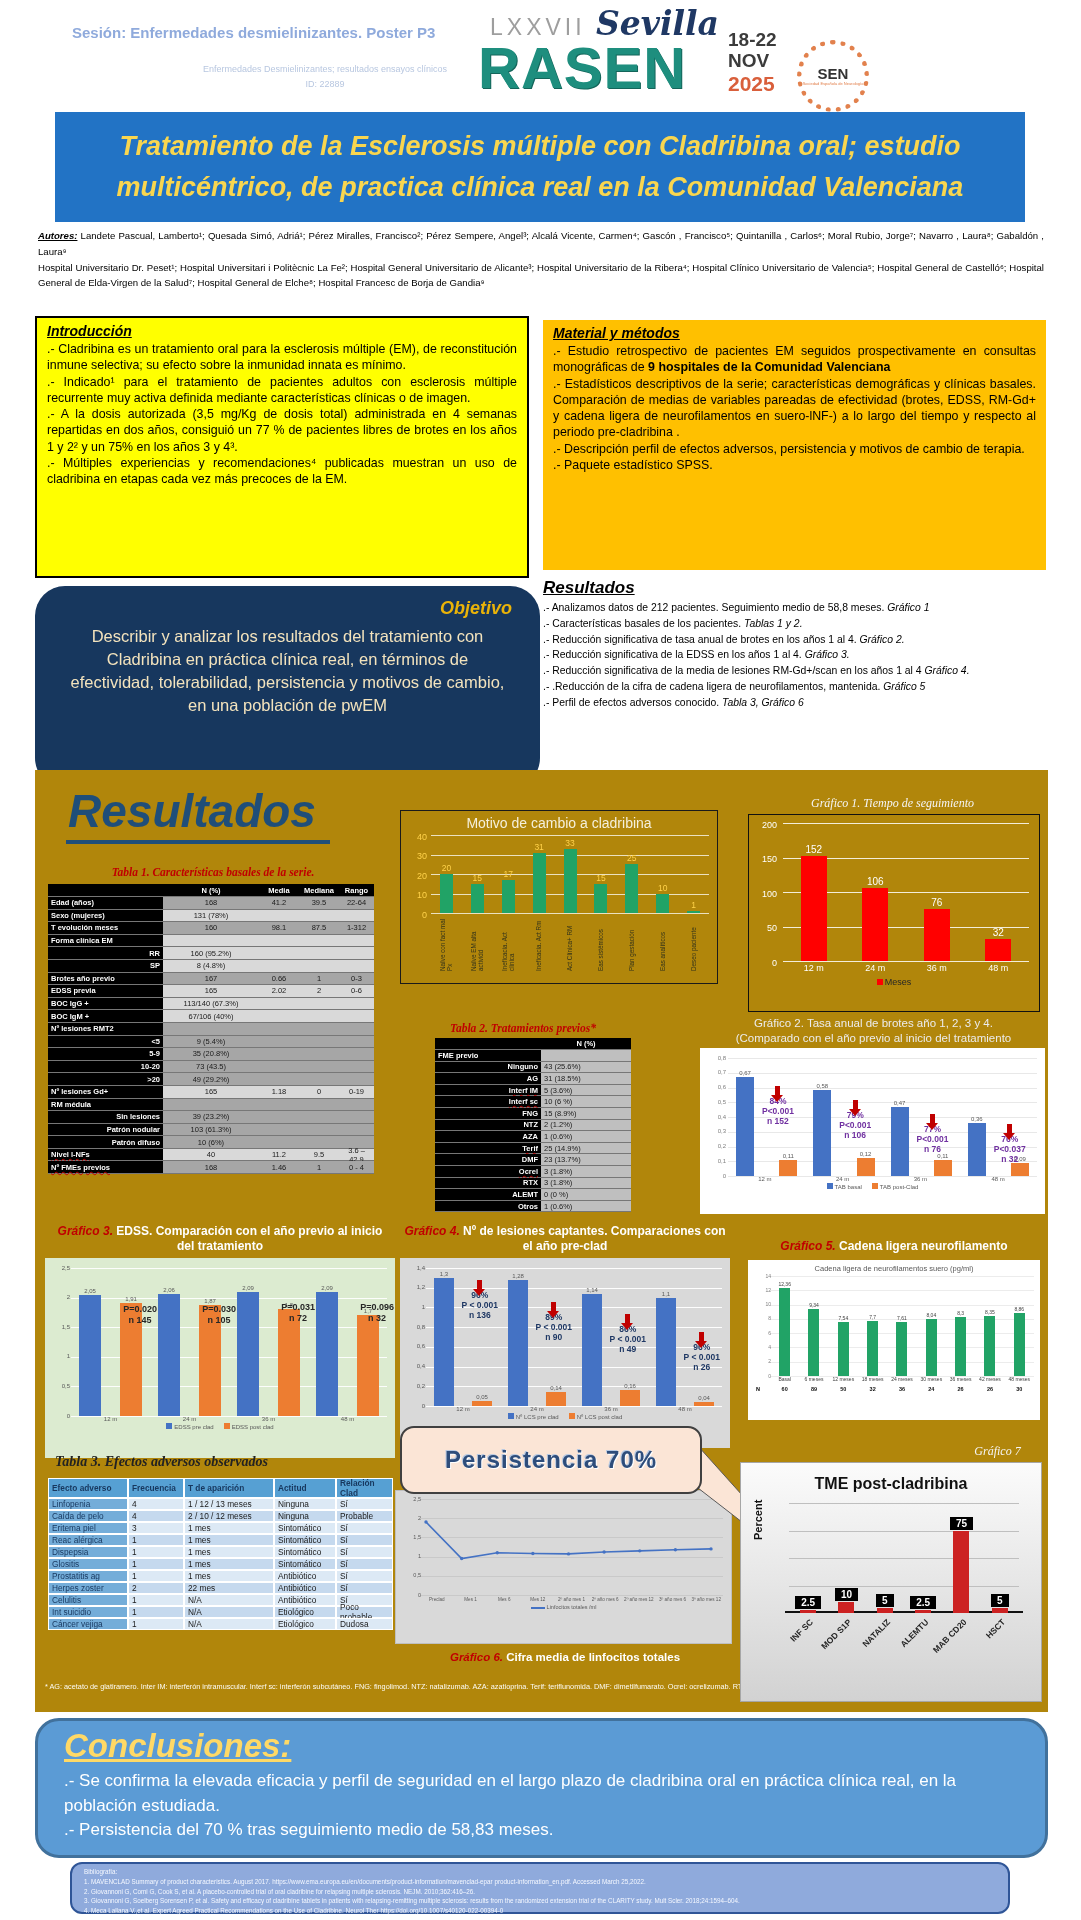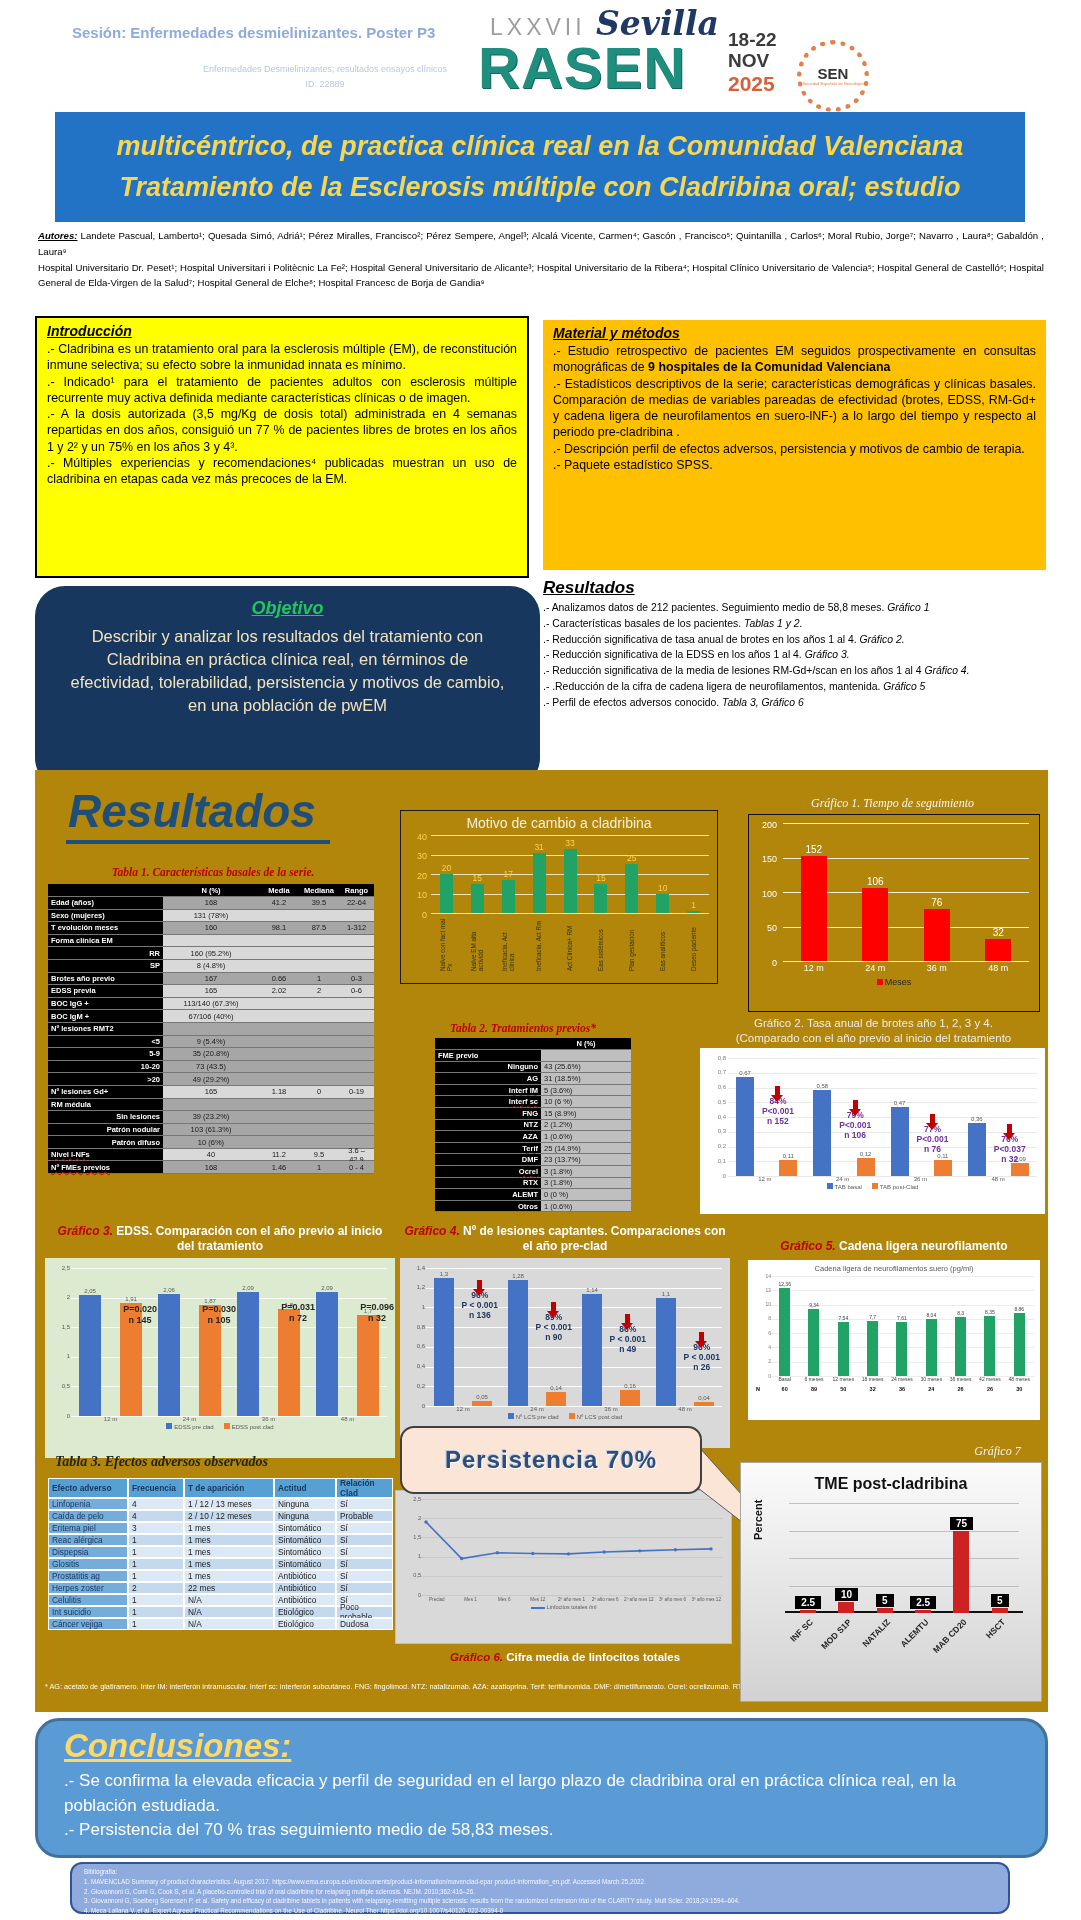--- a/index.html
+++ b/index.html
@@ -23,21 +23,21 @@
   
   #authors{left:38px;top:228px;width:1006px;font-size:9.6px;color:#000;text-align:justify;line-height:1.65;}
   #authors .lab{font-weight:bold;font-style:italic;text-decoration:underline;}
   
   #intro{left:35px;top:316px;width:494px;height:262px;background:#ffff00;border:2px solid #000;padding:5px 10px;box-sizing:border-box;}
   #intro h3,#material h3{margin:0 0 2px 0;font-size:14px;font-style:italic;text-decoration:underline;}
   .blocktext{font-size:12.4px;text-align:justify;line-height:1.31;margin:0;}
   #material{left:543px;top:320px;width:503px;height:250px;background:#ffc000;padding:5px 10px;box-sizing:border-box;}
   
   #objetivo{left:35px;top:586px;width:505px;height:202px;background:#17375e;border-radius:30px;color:#f3e3bd;text-align:center;padding:10px 28px;box-sizing:border-box;}
-  #objetivo h3{margin:2px 0 6px 0;font-size:18px;font-style:italic;text-decoration:underline;color:#22c55e;}
+  #objetivo h3{margin:2px 0 6px 0;font-size:18px;font-style:italic;color:#eab308;text-align:right;}
   #objetivo .body{font-size:16.5px;line-height:1.4;}
   
   #resultsum{left:543px;top:578px;width:503px;}
   #resultsum h3{margin:0 0 2px 0;font-size:17px;font-style:italic;text-decoration:underline;}
   #resultsum .it{font-size:10.4px;line-height:1.52;text-align:justify;}
   #resultsum .ref{font-style:italic;}
   
   #golden{left:35px;top:770px;width:1013px;height:942px;background:#b1860b;}
   #res-head{left:66px;top:784px;font-size:46px;font-weight:bold;font-style:italic;color:#1f4e79;border-bottom:4px solid #1f4e79;padding:0 14px 2px 2px;}
   .tcap{font-family:"Liberation Serif",serif;font-weight:bold;font-style:italic;font-size:11.5px;color:#c00000;text-align:center;}
@@ -192,22 +192,22 @@
       <div class="d2">NOV</div>
       <div class="d3">2025</div>
     </div>
   </div>
   <div class="abs" id="senbadge">
     <div class="sen">SEN</div>
     <div class="sensub">Sociedad Española de Neurología</div>
   </div>
 
   <div class="abs" id="titlebar">
+    <div>Tratamiento de la Esclerosis múltiple con Cladribina oral; estudio</div>
     <div>multicéntrico, de practica clínica real en la Comunidad Valenciana</div>
-    <div>Tratamiento de la Esclerosis múltiple con Cladribina oral; estudio</div>
   </div>
 
   <div class="abs" id="authors">
     <span class="lab">Autores:</span><span> Landete Pascual, Lamberto¹; Quesada Simó, Adriá¹; Pérez Miralles, Francisco²; Pérez Sempere, Angel³; Alcalá Vicente, Carmen⁴; Gascón , Francisco⁵; Quintanilla , Carlos⁶; Moral Rubio, Jorge⁷; Navarro , Laura⁸; Gabaldón , Laura⁹</span>
     <div>Hospital Universitario Dr. Peset¹; Hospital Universitari i Politècnic La Fe²; Hospital General Universitario de Alicante³; Hospital Universitario de la Ribera⁴; Hospital Clínico Universitario de Valencia⁵; Hospital General de Castelló⁶; Hospital General de Elda-Virgen de la Salud⁷; Hospital General de Elche⁸; Hospital Francesc de Borja de Gandia⁹</div>
   </div>
 
   <div class="abs" id="intro">
     <h3>Introducción</h3>
     <p class="blocktext">.- Cladribina es un tratamiento oral para la esclerosis múltiple (EM), de reconstitución inmune selectiva; su efecto sobre la inmunidad innata es mínimo.</p>

